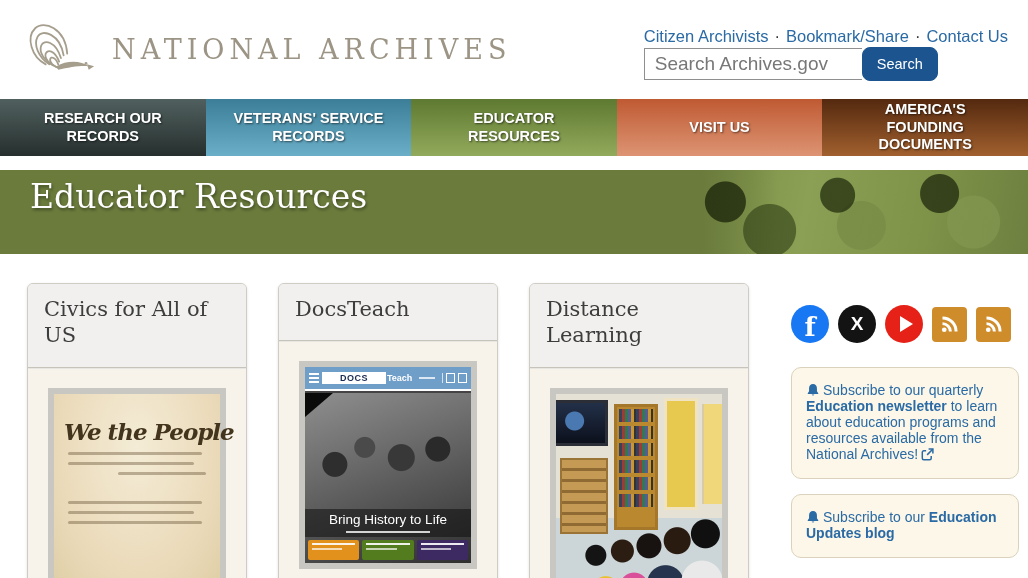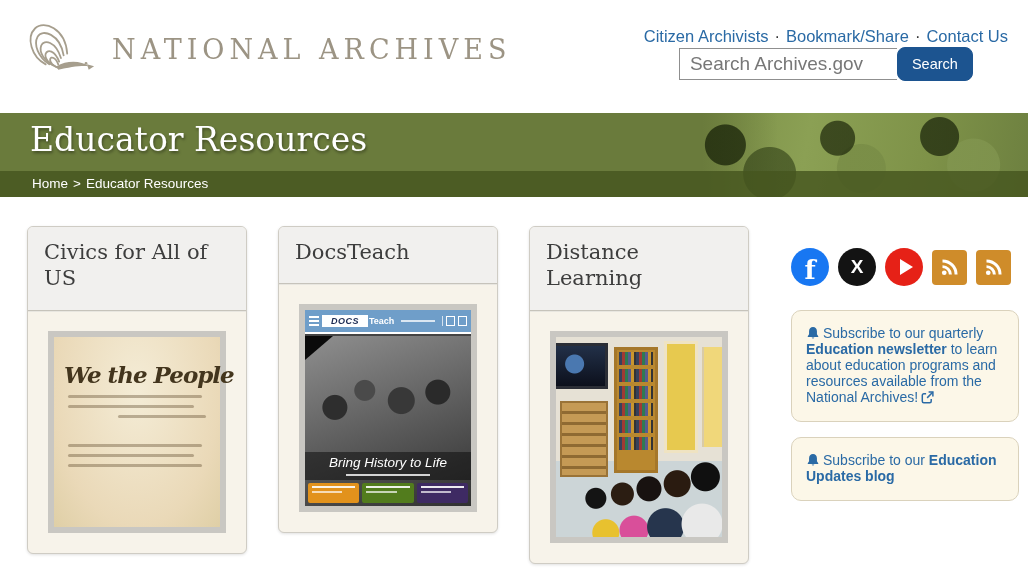--- a/index.html
+++ b/index.html
@@ -7,21 +7,21 @@
     width:1028px;height:578px;overflow:hidden;background:#fff;
     font-family:"Liberation Sans","DejaVu Sans",sans-serif;
     -webkit-font-smoothing:antialiased;
   }
   .serif{font-family:"DejaVu Serif","Liberation Serif",serif;}
 
   
   .site-header{display:flex;justify-content:space-between;align-items:center;height:99px;padding:0 20px 0 26px;box-sizing:border-box;background:#fff;}
   .logo{display:flex;align-items:center;text-decoration:none;cursor:pointer;}
   .logo-text{font-family:"DejaVu Serif","Liberation Serif",serif;font-size:27px;letter-spacing:5px;color:var(--logo-gray);white-space:nowrap;}
-  .header-right{display:flex;flex-direction:column;align-items:center;gap:2px;padding-top:8px;}
+  .header-right{display:flex;flex-direction:column;align-items:flex-start;gap:2px;padding-top:8px;}
   .top-links{font-size:16.5px;color:#444;}
   .top-links a{color:var(--link-blue);text-decoration:none;cursor:pointer;}
   .top-links .dot{color:#333;margin:0 6px;}
   .search-row{display:flex;align-items:stretch;}
   .search-row input{width:218px;height:32px;box-sizing:border-box;border:1px solid #8f8f8f;border-right:none;padding:2px 10px;font-size:19px;color:#555;background:#fff;outline:none;}
   .search-row input::placeholder{color:#777;}
   .search-row button{height:34px;margin-top:-1px;padding:0 14px;background:var(--search-btn-blue);color:#fff;border:1px solid var(--search-btn-blue);border-radius:8px;font-size:14.5px;cursor:pointer;}
 
   
   .main-nav{display:flex;height:57px;}
@@ -65,32 +65,32 @@
   .scriptline{height:3px;background:rgba(92,72,42,.38);border-radius:2px;margin:7px 4px 0;}
   .scriptline.w90{width:92%;}.scriptline.w85{width:86%;}.scriptline.w60{width:60%;margin-left:auto;}
   .scriptline.gap{margin-top:26px;}
 
   
   .mini-site{width:166px;height:196px;position:relative;background:#444;}
   .mini-header{height:24px;background:#6f9ec9;border-bottom:2px solid #fff;display:flex;align-items:center;padding:0 4px;gap:3px;box-sizing:border-box;}
   .burger{display:flex;flex-direction:column;gap:2px;}
   .burger span{display:block;width:10px;height:2px;background:#fff;}
   .mini-logo{display:flex;align-items:center;}
-  .mini-logo .docs{background:#fff;color:#1b2a52;font-weight:800;font-size:9px;padding:1px 9px;letter-spacing:.5px;font-style:italic;}
+  .mini-logo .docs{background:#fff;color:#1b2a52;font-weight:800;font-size:9px;padding:1px 18px;letter-spacing:.5px;}
   .mini-logo .teach{color:#fff;font-size:9px;font-weight:600;margin-left:1px;}
   .mini-tag{flex:1;height:2px;background:rgba(255,255,255,.75);margin:0 4px;}
   .mini-hicons{display:flex;gap:3px;align-items:center;border-left:1px solid rgba(255,255,255,.7);padding-left:3px;}
   .mini-hicons i{display:block;width:7px;height:8px;border:1px solid #fff;}
   .mini-photo{position:absolute;top:26px;left:0;right:0;bottom:0;
     background:
       radial-gradient(circle at 18% 42%, #2e2e2e 0 12px, rgba(46,46,46,0) 13px),
       radial-gradient(circle at 36% 32%, #4a4a4a 0 10px, rgba(74,74,74,0) 11px),
       radial-gradient(circle at 58% 38%, #383838 0 13px, rgba(56,56,56,0) 14px),
       radial-gradient(circle at 80% 33%, #2a2a2a 0 12px, rgba(42,42,42,0) 13px),
-      linear-gradient(160deg,#8f8f8f 0%,#5a5a5a 55%,#303030 100%); font-style: italic;}
+      linear-gradient(160deg,#8f8f8f 0%,#5a5a5a 55%,#303030 100%);}
   .mini-photo::before{content:"";position:absolute;top:0;left:0;border-top:24px solid #0a0a0a;border-right:28px solid transparent;}
   .mini-band{position:absolute;left:0;right:0;bottom:26px;background:rgba(15,15,15,.55);padding:3px 0 4px;text-align:center;}
   .mini-headline{color:#fff;font-size:13.5px;font-weight:400;}
   .mini-subline{width:84px;height:2px;background:rgba(255,255,255,.8);margin:4px auto 0;}
   .mini-buttons{position:absolute;left:3px;right:3px;bottom:3px;display:flex;gap:3px;}
   .mini-btn{flex:1;height:20px;border-radius:2px;padding:3px 4px;box-sizing:border-box;}
   .mini-btn i{display:block;height:2px;background:rgba(255,255,255,.9);margin-bottom:3px;}
   .mini-btn i:last-child{width:70%;opacity:.75;}
   .mb-orange{background:#e2921c;}.mb-green{background:#527c1d;}.mb-purple{background:#3e2a63;}
 
@@ -156,27 +156,31 @@
       <nav class="top-links">
         <a>Citizen Archivists</a><span class="dot">·</span><a>Bookmark/Share</a><span class="dot">·</span><a>Contact Us</a>
       </nav>
       <div class="search-row">
         <input type="text" placeholder="Search Archives.gov" style="">
         <button>Search</button>
       </div>
     </div>
   </header>
 
+  <nav class="main-nav">
+    <a class="nav-item nav-1">RESEARCH OUR RECORDS</a>
+    <a class="nav-item nav-2">VETERANS' SERVICE RECORDS</a>
+    <a class="nav-item nav-3">EDUCATOR RESOURCES</a>
+    <a class="nav-item nav-4">VISIT US</a>
+    <a class="nav-item nav-5">AMERICA'S FOUNDING DOCUMENTS</a>
+  </nav>
 
   <section class="hero">
     <div class="hero-photo"></div>
     <h1>Educator Resources</h1>
-    <div class="breadcrumb">
-      <a>Home</a><span class="bc-sep">&gt;</span><span>Educator Resources</span>
-    </div>
   </section>
 
   <main class="content">
 
     <article class="card">
       <div class="card-header">
         <div class="card-title">Civics for All of US</div>
       </div>
       <div class="img-frame">
         <div class="parchment">

